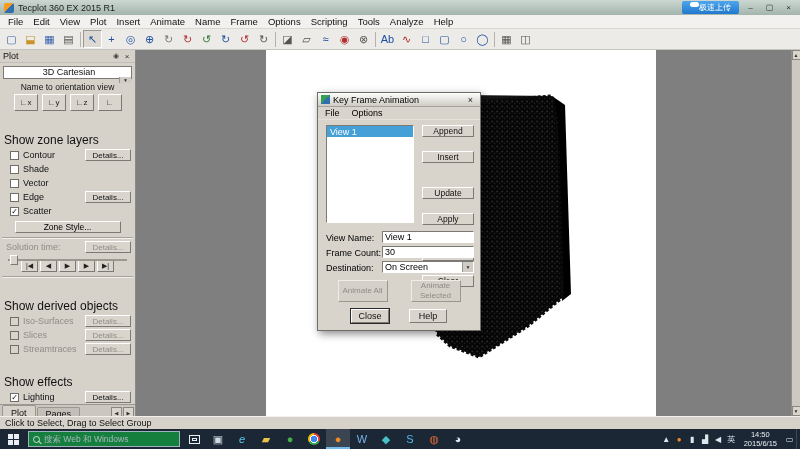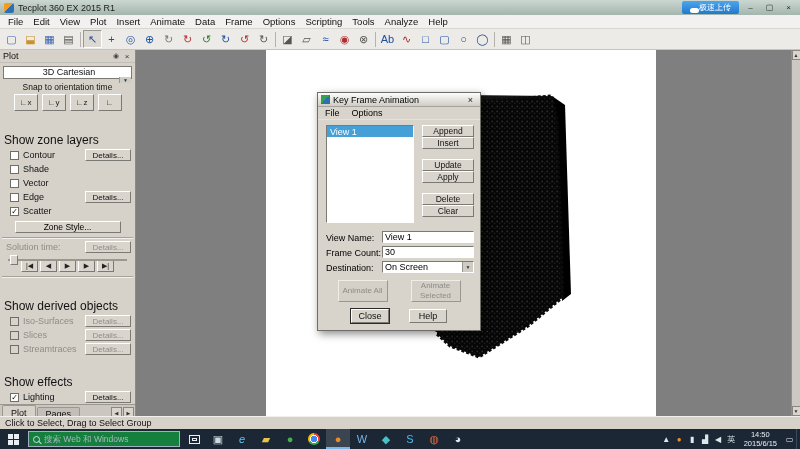--- a/index.html
+++ b/index.html
@@ -5,21 +5,21 @@
   *{box-sizing:border-box;margin:0;padding:0;}
   html,body{width:800px;height:449px;overflow:hidden;}
   body{font-family:"Liberation Sans",sans-serif;background:#000;}
   button{font-family:inherit;cursor:default;}
   .app{width:800px;height:449px;display:flex;flex-direction:column;background:#d6d2ca;}
 
   
   .titlebar{height:15px;background:linear-gradient(#ccd7d2,#a3b5ad);display:flex;align-items:center;padding:0 4px;gap:4px;font-size:9px;color:#1c1c1c;flex:none;}
   .app-icon{width:10px;height:10px;border-radius:2px;background:linear-gradient(135deg,#f59b1e 50%,#2f6fb0 50%);flex:none;}
   .tb-spacer{flex:1;}
-  .upload-badge{background:linear-gradient(#4ea6ec,#1f78cc);color:#fff;font-size:8px;padding:1px 8px;border-radius:2px;display:flex;align-items:flex-end;}
+  .upload-badge{background:linear-gradient(#4ea6ec,#1f78cc);color:#fff;font-size:8px;padding:1px 8px;border-radius:2px;display:flex;align-items:flex-start;}
   .cloud-ic{width:9px;height:5px;background:#fff;border-radius:3px;}
   .winbtn{width:15px;height:11px;display:flex;align-items:center;justify-content:center;font-size:8px;color:#2a2a2a;}
 
   
   .menubar{height:14px;background:#f2f1ef;border-bottom:1px solid #d9d7d3;display:flex;align-items:center;padding:0 3px;font-size:9.5px;color:#111;flex:none;}
   .mi{padding:0 5px;height:100%;display:flex;align-items:center;}
 
   
   .toolbar{height:21px;background:#edebe8;border-bottom:1px solid #c6c4c0;display:flex;align-items:center;padding:0 2px;flex:none;}
   .tool{width:19px;height:18px;display:flex;align-items:center;justify-content:center;font-size:11px;line-height:1;color:#3a62ad;}
@@ -74,21 +74,21 @@
   .dialog{position:absolute;left:181px;top:42px;width:164px;background:#d8d4cb;border:1px solid #6f6d68;box-shadow:2px 3px 8px rgba(0,0,0,.45);font-size:9px;}
   .dlg-title{height:14px;display:flex;align-items:center;gap:3px;padding:0 3px;background:linear-gradient(#fdfdfc,#cfccc4);border-bottom:1px solid #a5a29c;}
   .dlg-icon{width:9px;height:9px;background:linear-gradient(135deg,#35a04f 50%,#2f6fb0 50%);flex:none;}
   .dlg-close{margin-left:auto;width:13px;height:11px;display:flex;align-items:center;justify-content:center;font-size:9px;color:#222;}
   .dlg-menu{height:13px;display:flex;gap:12px;align-items:center;padding:0 7px;border-bottom:1px solid #e4e1db;}
   .dlg-body{position:relative;height:210px;}
   .kf-list{position:absolute;left:8px;top:5px;width:88px;height:98px;background:#fff;border:1px solid;border-color:#7a7974 #fff #fff #7a7974;overflow:hidden;}
   .litem{height:11px;padding:0 3px;display:flex;align-items:center;}
   .litem.sel{background:#45a0d8;color:#fff;}
   .kf-btns{position:absolute;left:104px;top:5px;width:52px;display:flex;flex-direction:column;}
-  .kbtn{height:12px;margin-bottom:0;font-size:8.5px;background:#d9d5cd;border:1px solid;border-color:#fff #7a7974 #7a7974 #fff;padding:0;color:#111;}
+  .kbtn{height:12px;margin-bottom:14px;font-size:8.5px;background:#d9d5cd;border:1px solid;border-color:#fff #7a7974 #7a7974 #fff;padding:0;color:#111;}
   .kbtn.gap{margin-top:10px;}
   .flabel{position:absolute;left:8px;font-size:9px;}
   .finput{position:absolute;left:64px;width:92px;height:12px;background:#fff;border:1px solid;border-color:#7a7974 #fff #fff #7a7974;font-size:9px;padding:0 2px;font-family:inherit;}
   .fselect{position:absolute;left:64px;width:92px;height:12px;background:#fff;border:1px solid;border-color:#7a7974 #fff #fff #7a7974;display:flex;align-items:center;padding-left:2px;}
   .dd-arrow2{margin-left:auto;width:11px;height:100%;background:#cfccc5;border-left:1px solid #9a978f;display:flex;align-items:center;justify-content:center;font-size:5px;color:#333;}
   .animate-btns{position:absolute;top:160px;left:0;width:100%;display:flex;justify-content:space-around;padding:0 8px;}
   .abtn{width:50px;height:22px;font-size:8px;line-height:1.2;color:#8e8c87;background:#d4d0c7;border:1px solid;border-color:#efede8 #9a978f #9a978f #efede8;white-space:normal;padding:0 2px;}
   .bottom-btns{position:absolute;top:189px;left:0;width:100%;display:flex;justify-content:center;gap:20px;}
   .bbtn{width:38px;height:14px;font-size:9px;background:#d9d5cd;border:1px solid;border-color:#fff #7a7974 #7a7974 #fff;color:#111;padding:0;}
   .bbtn.default{outline:1px solid #2a2a2a;}
@@ -138,21 +138,21 @@
     <div class="winbtn">×</div>
   </div>
 
   <div class="menubar">
       <div class="mi">File</div>
       <div class="mi">Edit</div>
       <div class="mi">View</div>
       <div class="mi">Plot</div>
       <div class="mi">Insert</div>
       <div class="mi">Animate</div>
-      <div class="mi">Data</div>
+      <div class="mi">Name</div>
       <div class="mi">Frame</div>
       <div class="mi">Options</div>
       <div class="mi">Scripting</div>
       <div class="mi">Tools</div>
       <div class="mi">Analyze</div>
       <div class="mi">Help</div>
     </div>
 
   <div class="toolbar">
       <div class="tool" style="color: rgb(58, 98, 173);">▢</div>
@@ -193,21 +193,21 @@
     <div class="sidebar">
       <div class="panel-head">
         <span>Plot</span>
         <span class="pin">◉</span>
         <span class="phx">×</span>
       </div>
       <div class="plot-type">
         <span>3D Cartesian</span>
         <span class="dd-arrow">▼</span>
       </div>
-      <div class="snap-label">Snap to orientation time</div>
+      <div class="snap-label">Name to orientation view</div>
       <div class="snap-row">
           <div class="snapbtn">∟x</div>
           <div class="snapbtn">∟y</div>
           <div class="snapbtn">∟z</div>
           <div class="snapbtn">∟</div>
         </div>
       <div class="sec-label">Show zone layers</div>
       <div>
           <div class="srow">
             <span class="cb"></span>

